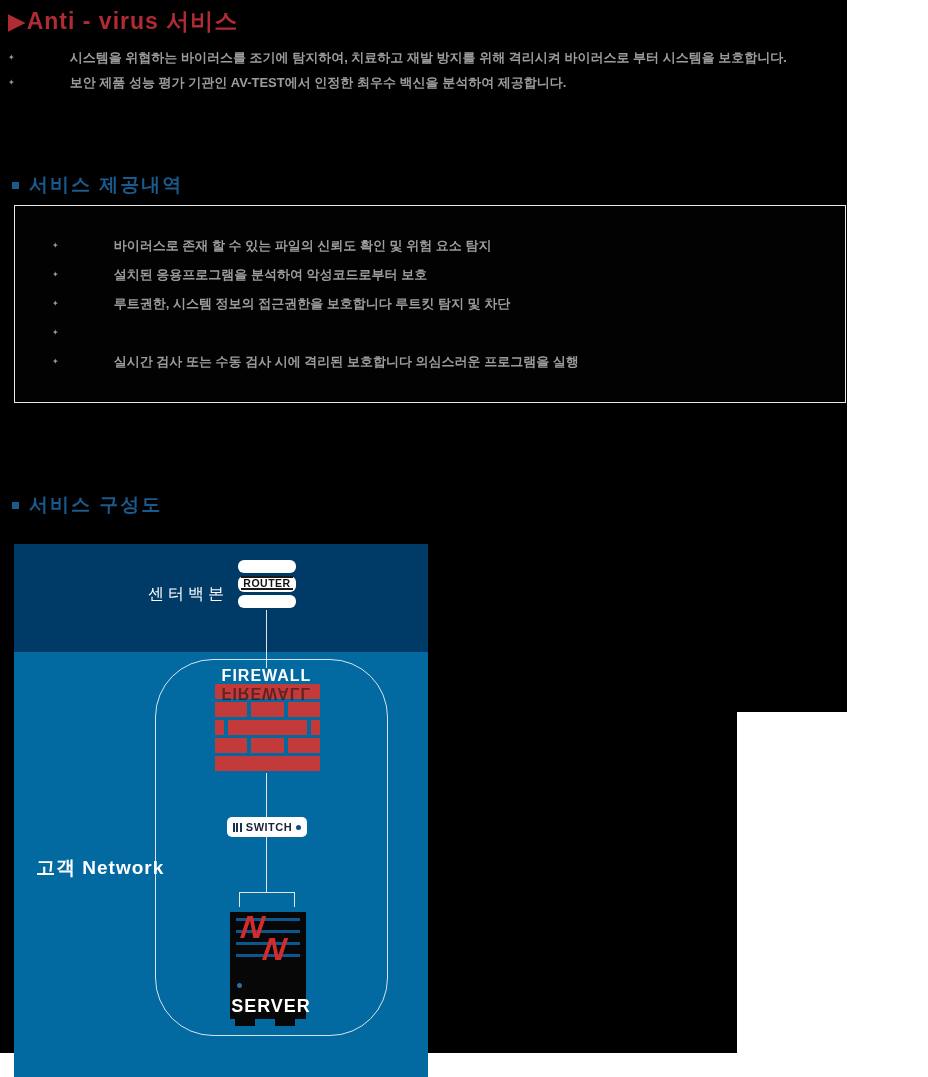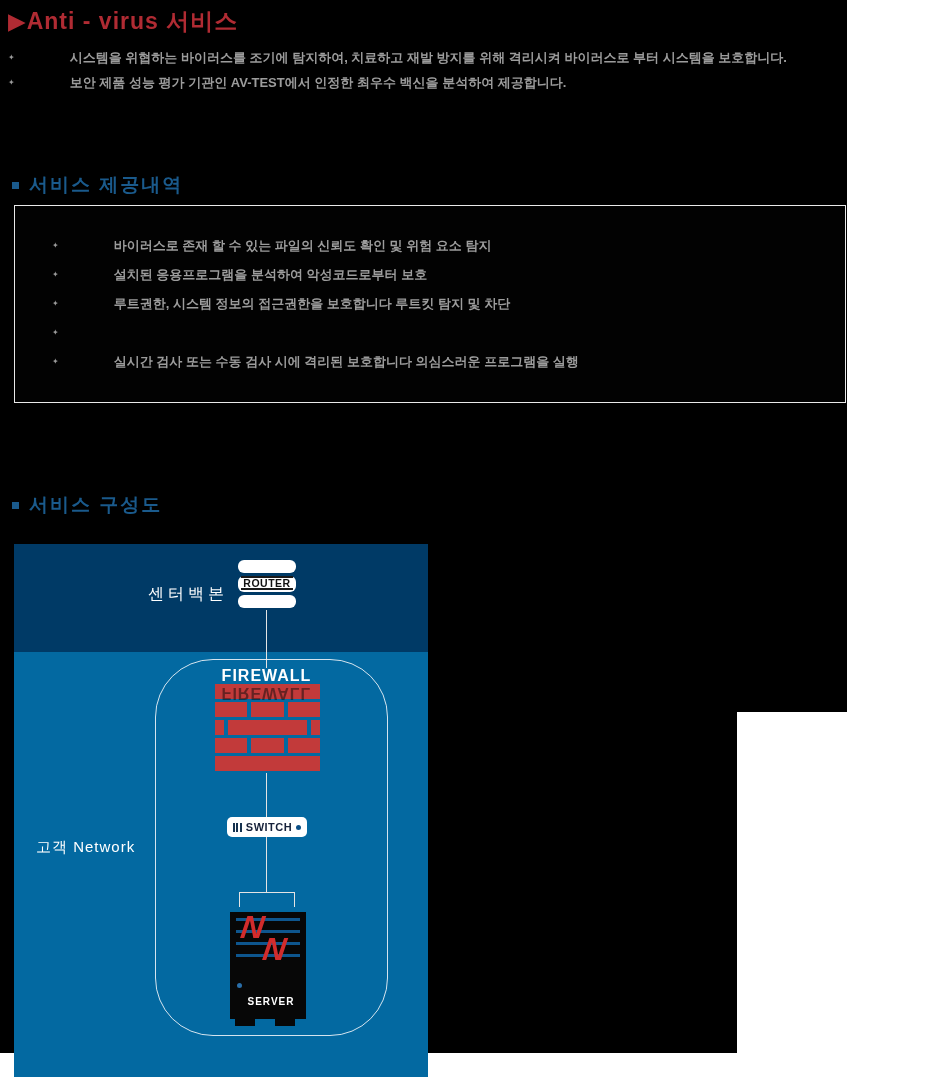--- a/index.html
+++ b/index.html
@@ -39,21 +39,21 @@
     flex:1;display:flex;flex-direction:column;justify-content:center;
     padding-left:37px;box-sizing:border-box;
   }
   .svc-right .b-row{margin-bottom:0;}
   .svc-right .b-row + .b-row{margin-top:15px;}
 
   
   .diagram{position:absolute;left:14px;top:520px;width:414px;height:533px;background:#0369a1;margin-top:24px;}
   .backbone-band{position:absolute;left:0;top:0;width:414px;height:108px;background:#003A66;}
   .backbone-label{position:absolute;left:134px;top:40px;color:#fff;font-size:16px;letter-spacing:4px;white-space:nowrap;}
-  .customer-label{position:absolute;left:22px;top:294px;color:#fff;font-size:15px;letter-spacing:1px;white-space:nowrap;}
+  .customer-label{position:absolute;left:22px;top:311px;color:#fff;font-size:19px;letter-spacing:1px;white-space:nowrap;font-weight:bold;}
 
   .zone-outline{
     position:absolute;left:141px;top:115px;width:233px;height:377px;
     border:1px solid rgba(236,242,247,0.9);border-radius:58px;box-sizing:border-box;
   }
 
   .vline{position:absolute;width:1px;background:#E4E4E4;left:252px;}
   .vl-1{top:66px;height:58px;}
   .vl-2{top:229px;height:44px;}
   .vl-3{top:293px;height:55px;}
@@ -95,21 +95,21 @@
 
   .server{position:absolute;left:216px;top:368px;width:76px;height:107px;background:#070707;z-index:2;}
   .srv-slit{position:absolute;left:6px;right:6px;height:3px;background:#0E568E;}
   .sl-1{top:6px;} .sl-2{top:18px;} .sl-3{top:30px;} .sl-4{top:42px;}
   .srv-n{position:absolute;color:#D22C2C;font-weight:bold;font-style:italic;
     font-size:32px;line-height:30px;transform:skewX(-8deg);}
   .n1{left:11px;top:0px;}
   .n2{left:33px;top:22px;}
   .srv-dot{position:absolute;left:7px;top:71px;width:5px;height:5px;border-radius:50%;background:#2A6EA8;}
   .srv-label{position:absolute;left:0;top:84px;width:82px;text-align:center;
-    color:#fff;font-size:10px;font-weight:bold;letter-spacing:1px;}
+    color:#fff;font-size:18px;font-weight:bold;letter-spacing:1px;}
   .srv-foot{position:absolute;bottom:-7px;width:20px;height:7px;background:#070707;}
   .ft-l{left:5px;} .ft-r{left:45px;}
 </style>
 </head>
 <body>
 
 <div class="bg-top"></div>
 <div class="bg-bottom"></div>
 
 <div class="page-title">▶Anti - virus 서비스</div>

